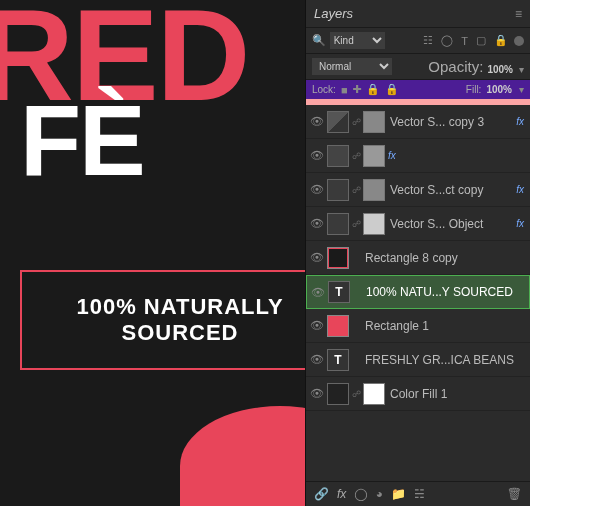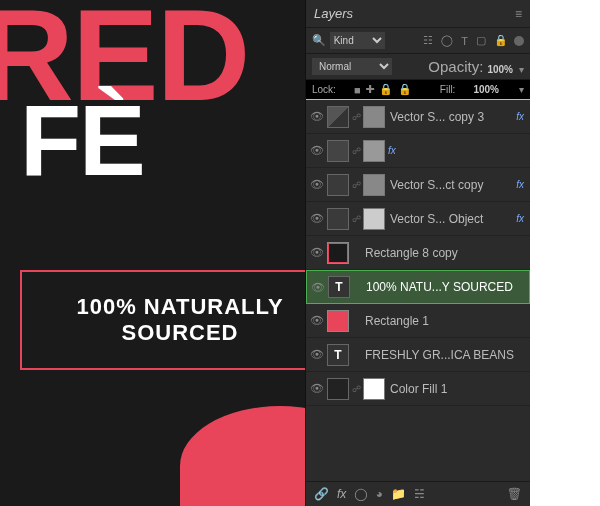--- a/index.html
+++ b/index.html
@@ -178,23 +178,23 @@
     .opacity-value {
       color: #ccc;
       font-size: 10px;
       font-weight: bold;
     }
 
     .lock-bar {
       display: flex;
       align-items: center;
       padding: 3px 6px;
-      background: #000000;
-      border-bottom: 1px solid #fca5a5;
-      gap: 18px;
+      background: #4c1d95;
+      border-bottom: 6px solid #fca5a5;
+      gap: 5px;
     }
 
     .lock-label {
       color: #aaa;
       font-size: 10px;
     }
 
     .lock-icons {
       display: flex;
       gap: 5px;

